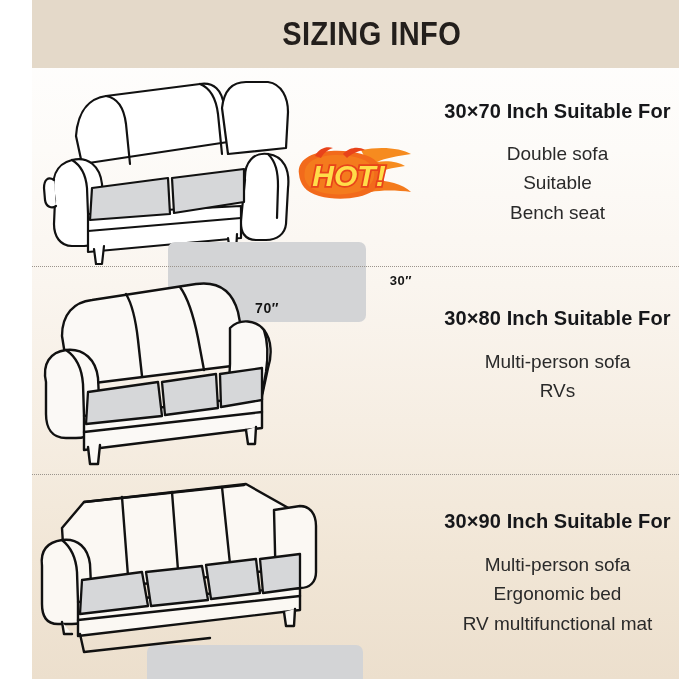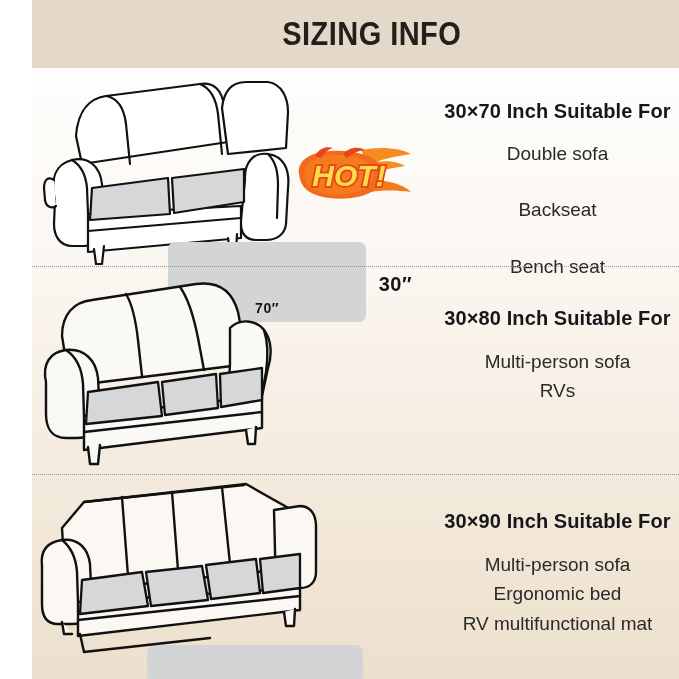--- a/index.html
+++ b/index.html
@@ -50,21 +50,21 @@
   }
   #mat-0{left:136px;top:174px;width:198px;height:80px;}
   #mat-1{left:115px;top:377px;width:216px;height:84px;}
 
   .mat-w{
     position:absolute;font-weight:bold;color:#151515;
     font-size:14px;letter-spacing:0.5px;
   }
   .mat-h{
     position:absolute;font-weight:bold;color:#151515;
-    font-size:20px;letter-spacing:0.5px;
+    font-size:13px;letter-spacing:0.5px;
   }
   #mat-w-0{left:0;right:0;text-align:center;bottom:6px;}
   #mat-h-0{right:-46px;top:31px;}
   #mat-h-1{right:-46px;top:32px;}
 
   
   #hot-badge{position:absolute;left:253px;top:78px;width:128px;height:58px;}
 
   
   .txt{
@@ -76,21 +76,21 @@
     font-size:20px;font-weight:bold;color:#16171a;
     letter-spacing:0.1px;white-space:nowrap;
   }
   .txt-list{
     display:flex;flex-direction:column;align-items:center;
     font-size:19px;line-height:1.55;color:#2a2a2a;font-weight:400;
   }
   .txt-list span{white-space:nowrap;}
 
   #txt-0{padding-top:32px;}
-  #txt-0 .txt-list{padding-top:16px;gap:27px;}
+  #txt-0 .txt-list{padding-top:16px;}
   #txt-1{padding-top:39px;}
   #txt-1 .txt-list{padding-top:17px;}
   #txt-2{padding-top:34px;}
   #txt-2 .txt-list{padding-top:17px;}
 </style>
 </head>
 <body>
 
 <div id="page">
 
@@ -151,21 +151,21 @@
         <g font-family="'Liberation Sans', sans-serif" font-weight="bold" font-style="italic">
           <text x="64" y="40" text-anchor="middle" font-size="30" fill="#ffdd4a" stroke="#e8431a" stroke-width="3.5" paint-order="stroke">HOT!</text>
         </g>
       </svg>
     </div>
 
     <div class="txt" id="txt-0">
       <div class="txt-head">30×70 Inch Suitable For</div>
       <div class="txt-list">
         <span>Double sofa</span>
-        <span>Backseat</span>
+        <span>Suitable</span>
         <span>Bench seat</span>
       </div>
     </div>
   </div>
 
   <div class="divider" id="divider-0"></div>
 
   <div class="row" id="row-1">
 
     <div class="illus">

